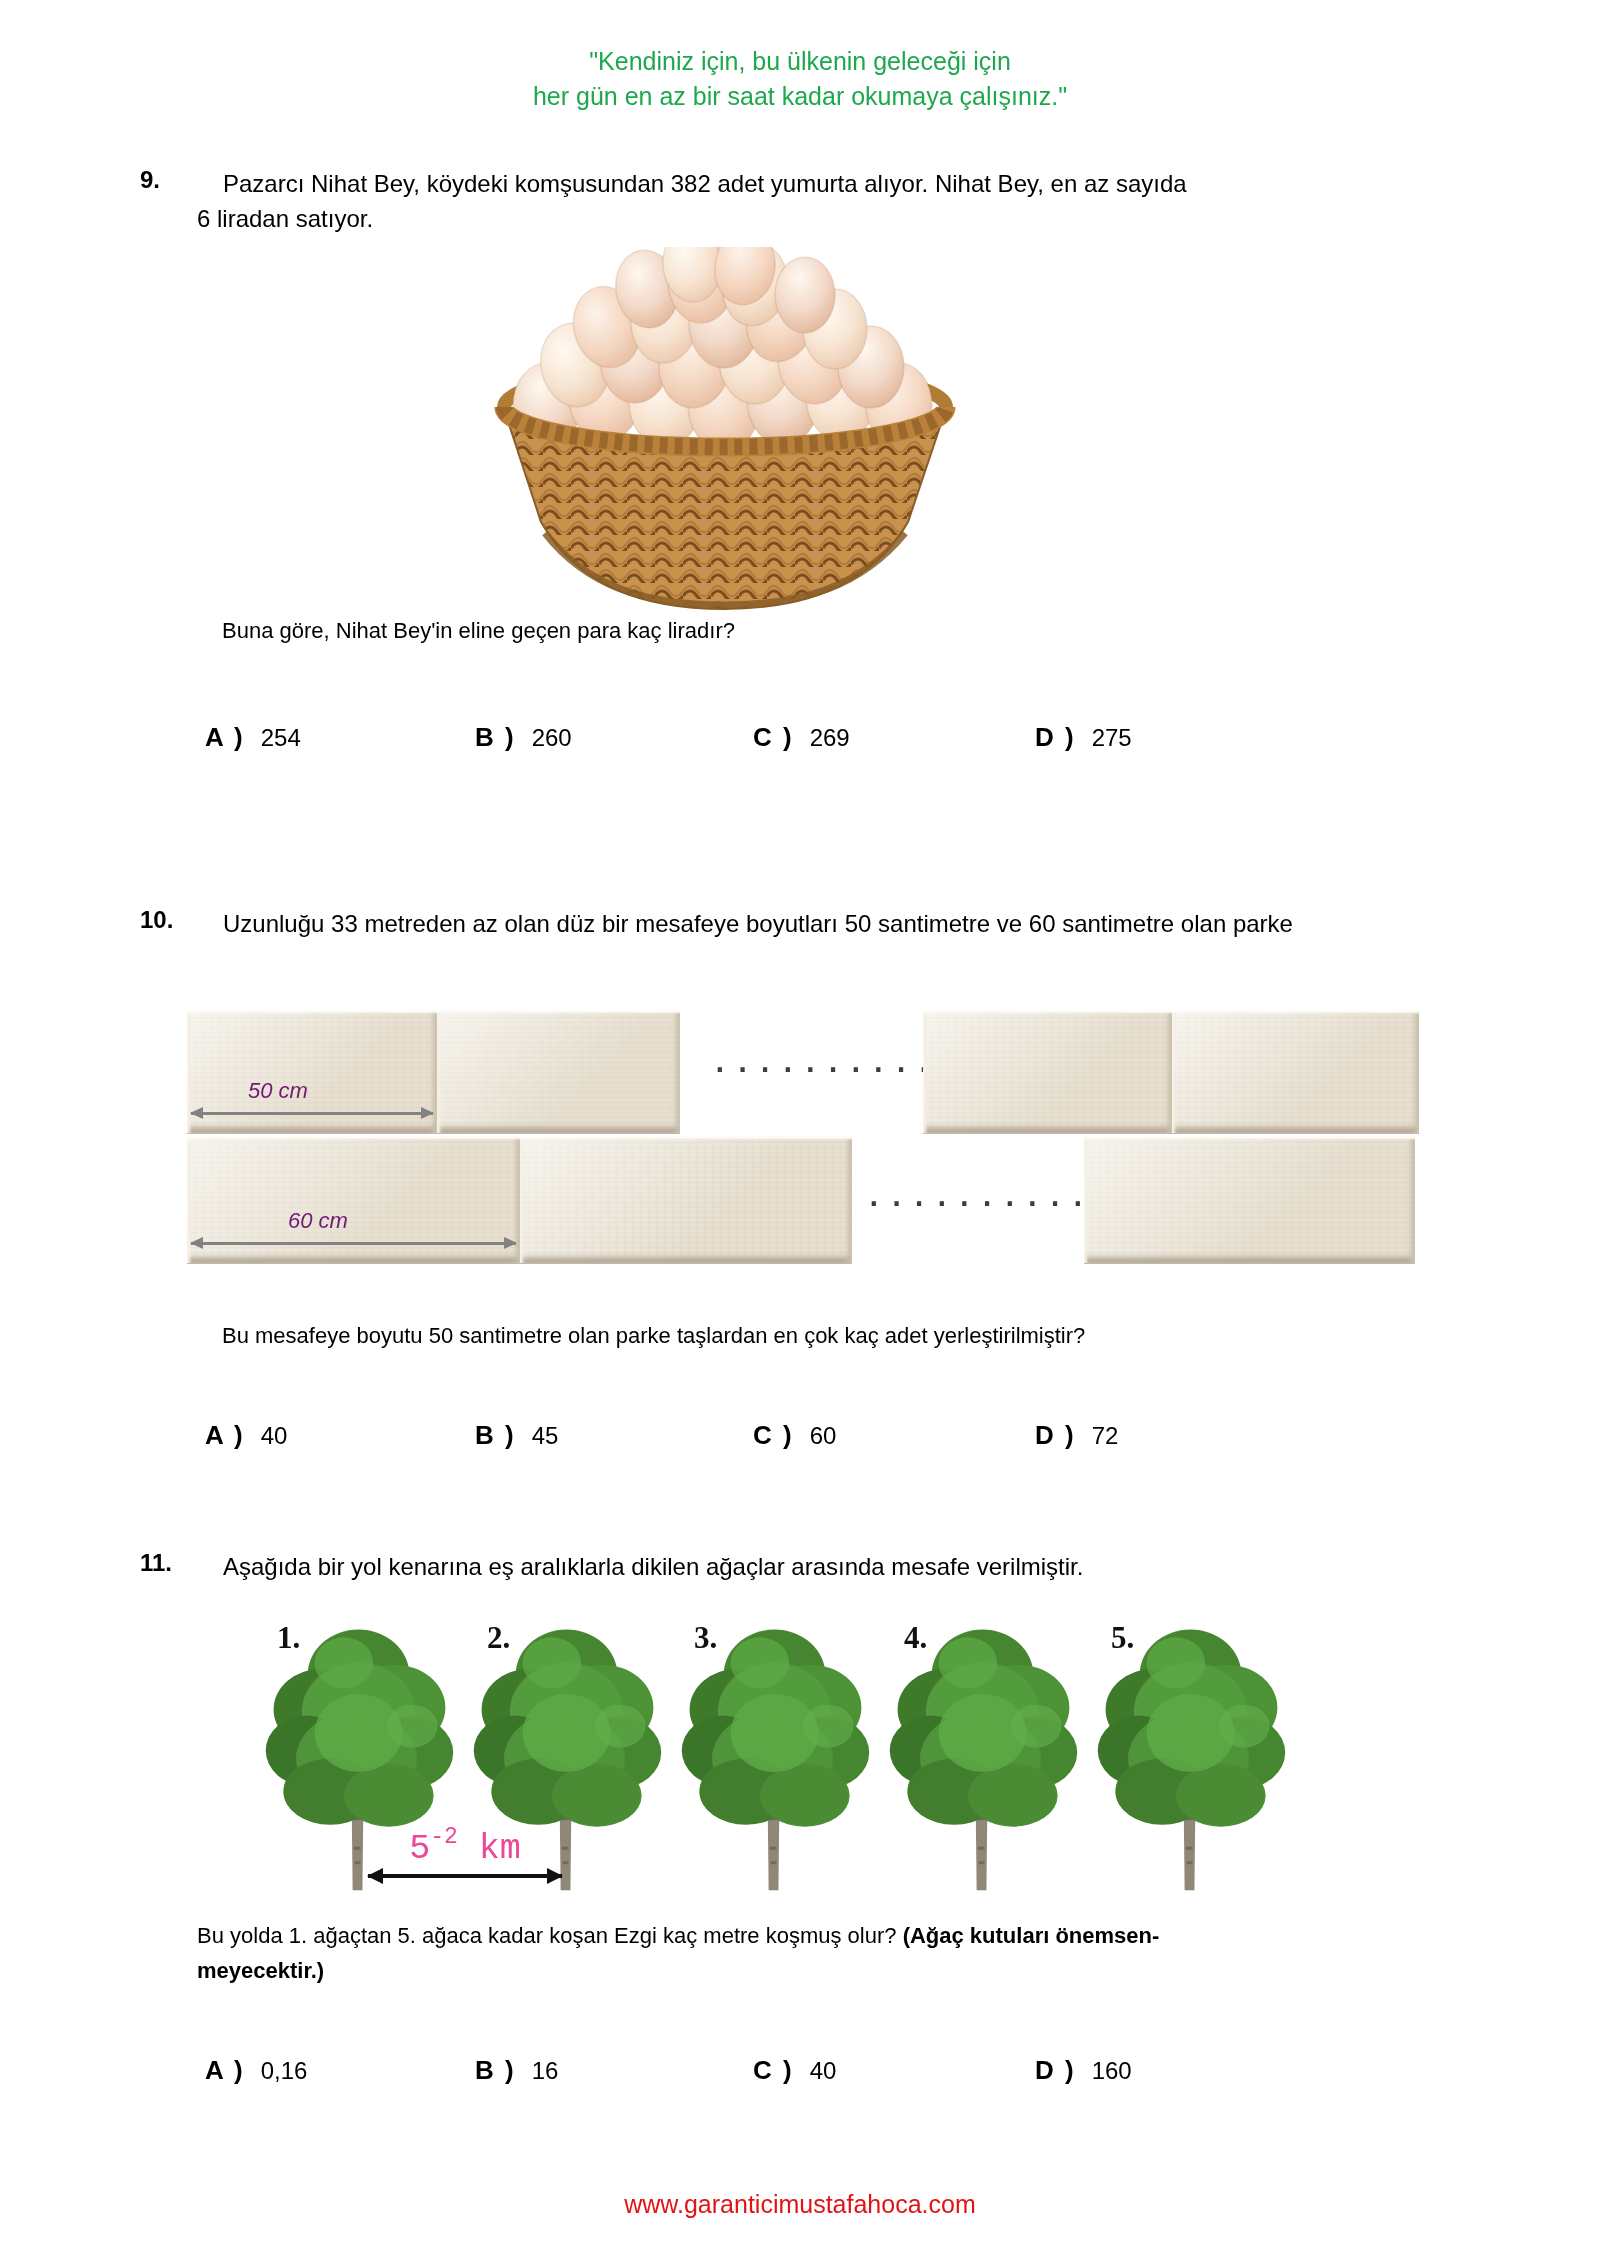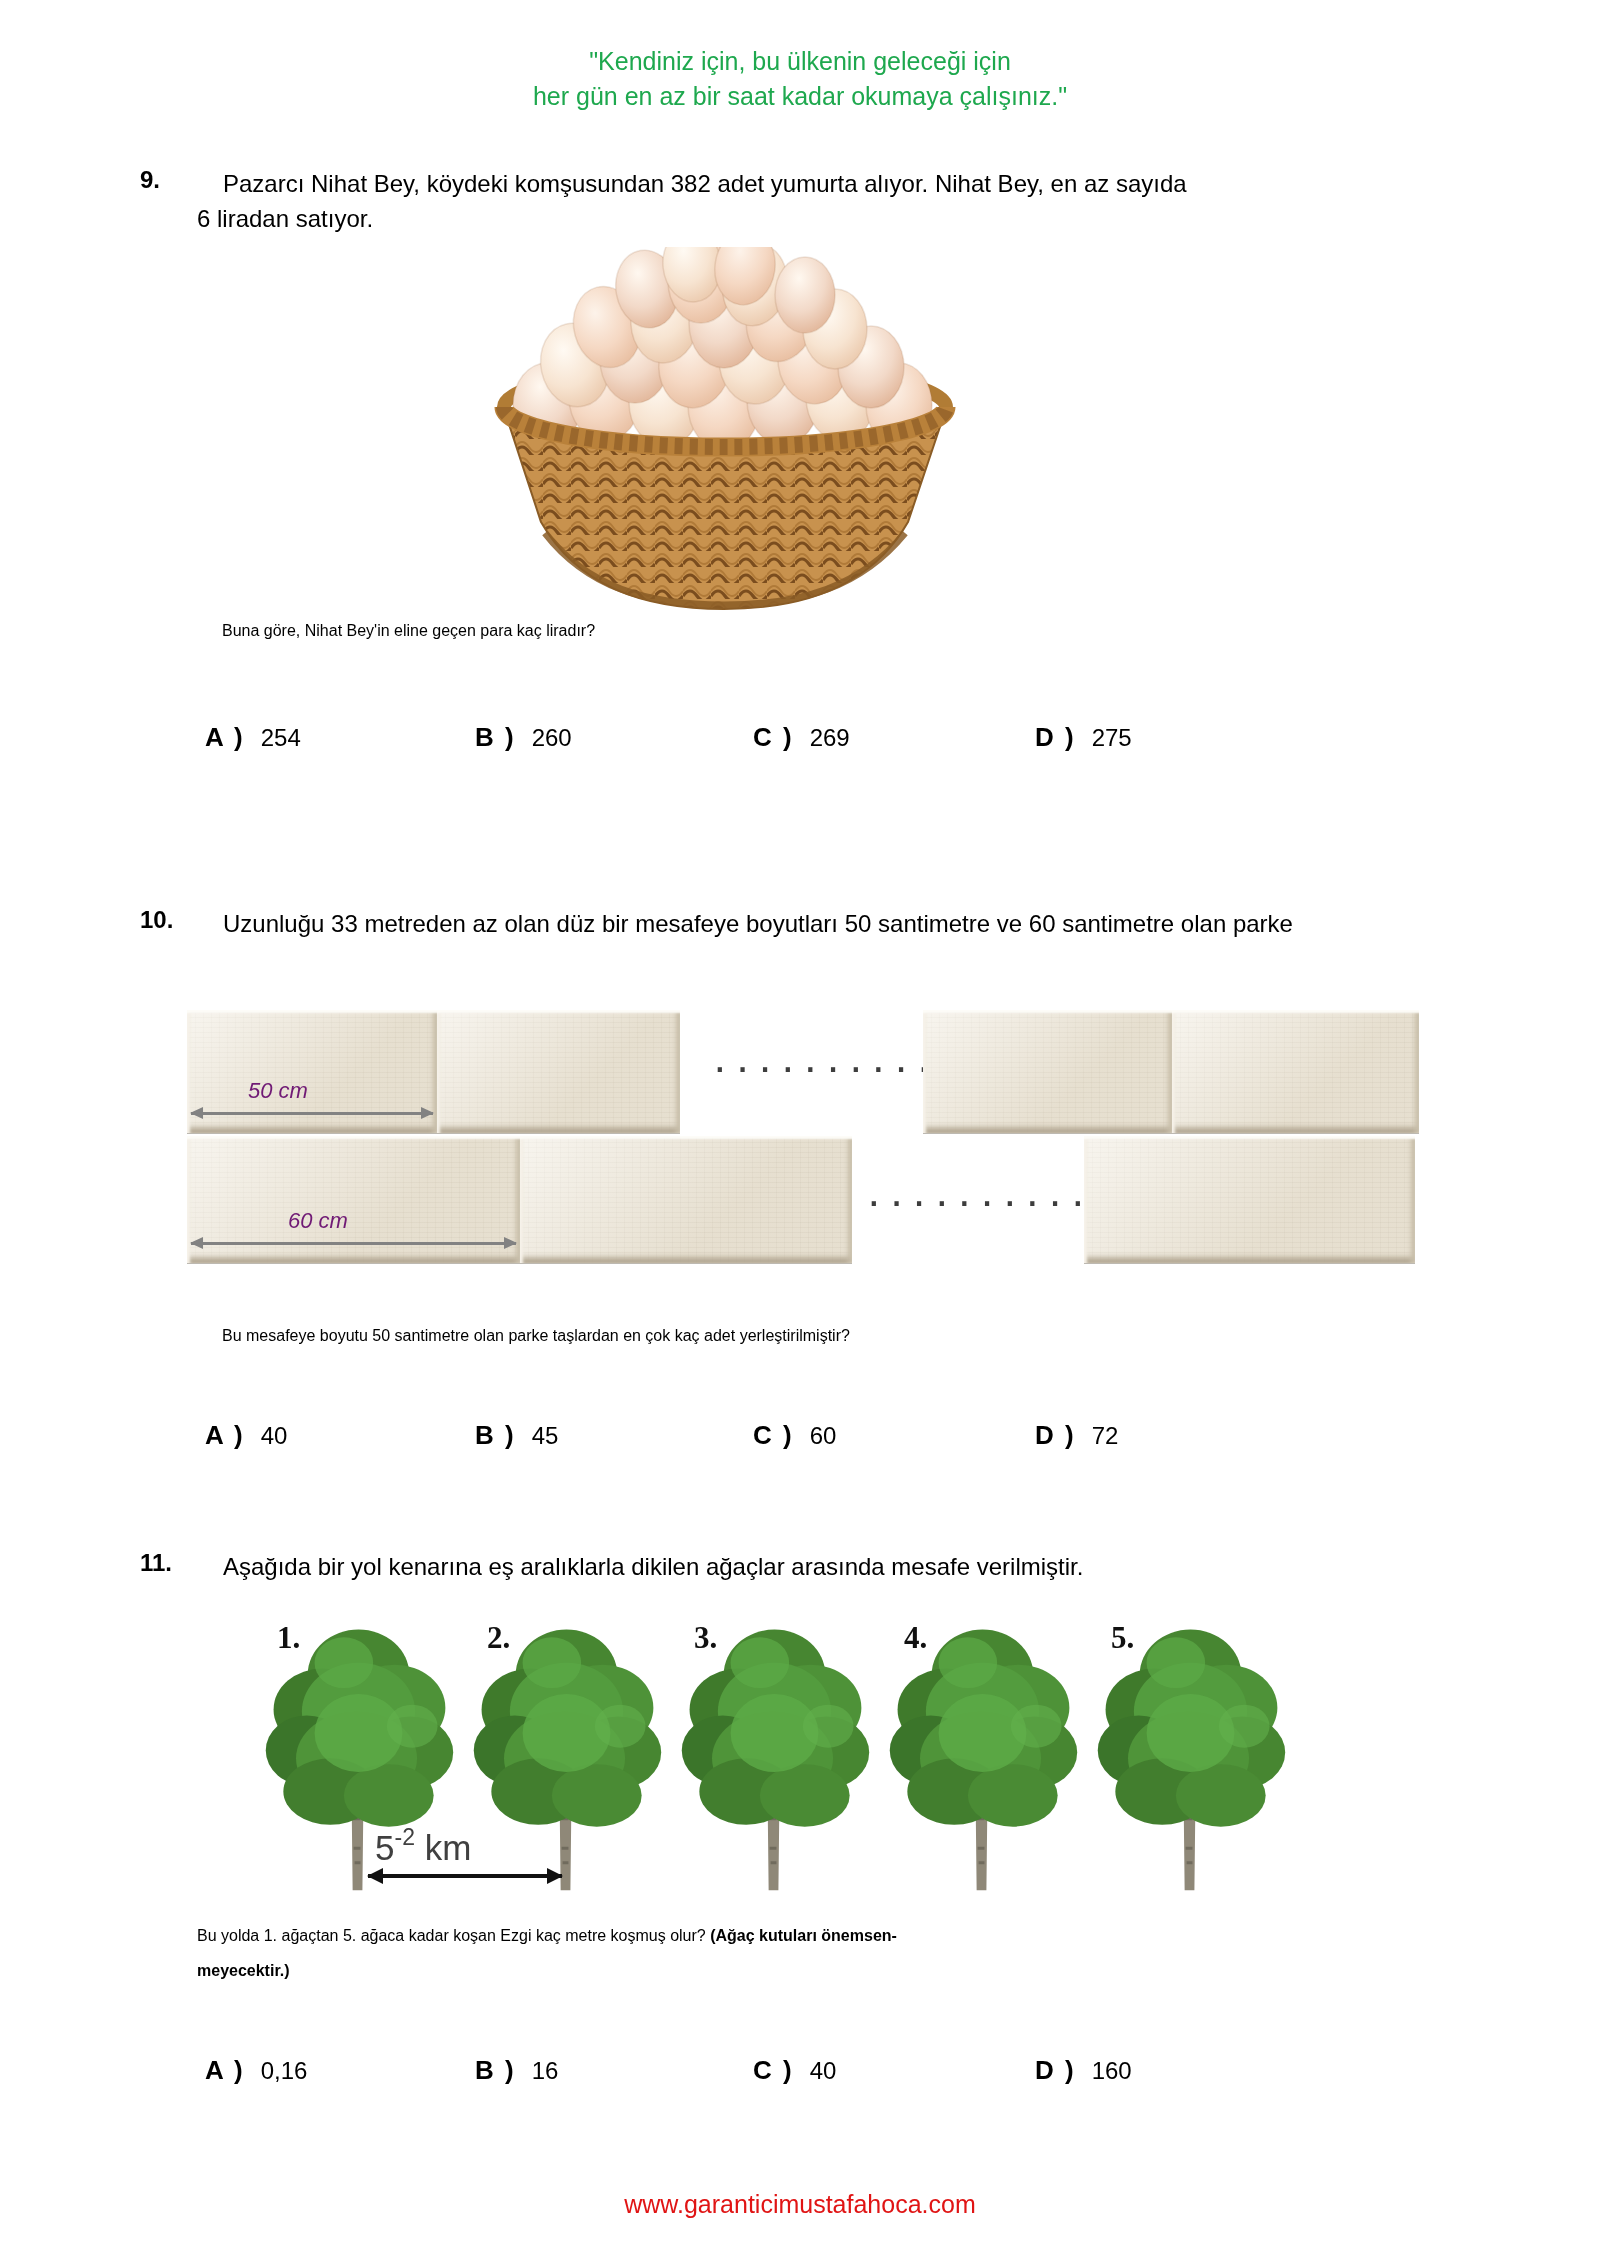--- a/index.html
+++ b/index.html
@@ -9,21 +9,21 @@
   }
   .abs{position:absolute;}
   
   .header{position:absolute;top:44px;left:0;width:100%;text-align:center;
           color:#1ea84e;font-size:25px;line-height:35px;}
   
   .qnum{position:absolute;font-size:24px;font-weight:bold;}
   .qtext{position:absolute;font-size:24px;line-height:35px;}
   .qtext .line{display:block;white-space:nowrap;}
   .qtext .indent{padding-left:26px;}
-  .stem{position:absolute;font-size:16px;line-height:35px;white-space:nowrap;}
+  .stem{position:absolute;font-size:22px;line-height:35px;white-space:nowrap;}
   .b{font-weight:bold;}
   
   .opt{position:absolute;font-size:24px;white-space:nowrap;}
   .opt-label{font-weight:bold;font-size:26px;letter-spacing:2px;margin-right:16px;}
   
   .tile{
     position:absolute;
     background-color:#efe9dc;
     background-image:
       linear-gradient(135deg, rgba(255,255,255,.55), rgba(208,198,176,.28) 62%),
@@ -44,22 +44,22 @@
     border-top:6px solid transparent;border-bottom:6px solid transparent;border-right:13px solid #828282;}
   .marrow::after{content:"";position:absolute;right:-1px;top:-8px;width:0;height:0;
     border-top:6px solid transparent;border-bottom:6px solid transparent;border-left:13px solid #828282;}
   .mlabel{position:absolute;font-style:italic;font-size:22px;color:#701a75;white-space:nowrap;}
   
   .karrow{position:absolute;height:0;border-top:4px solid #111;}
   .karrow::before{content:"";position:absolute;left:-1px;top:-10px;width:0;height:0;
     border-top:8px solid transparent;border-bottom:8px solid transparent;border-right:16px solid #111;}
   .karrow::after{content:"";position:absolute;right:-1px;top:-10px;width:0;height:0;
     border-top:8px solid transparent;border-bottom:8px solid transparent;border-left:16px solid #111;}
-  .dist-label{position:absolute;font-family:Liberation Sans, sans-serif;font-size:35px;color:#404040;
-              text-align:left;white-space:nowrap;}
+  .dist-label{position:absolute;font-family:Liberation Mono, monospace;font-size:35px;color:#ec4899;
+              text-align:center;white-space:nowrap;}
   .dist-label sup{font-size:23px;position:relative;top:-2px;}
   .tree-num{position:absolute;font-family:"Liberation Serif",serif;font-weight:bold;
             font-size:31px;color:#111;}
   
   .footer{position:absolute;top:2190px;left:0;width:100%;text-align:center;
           font-size:25px;color:#e01414;}
   svg{display:block;}
 </style>
 </head>
 <body>

